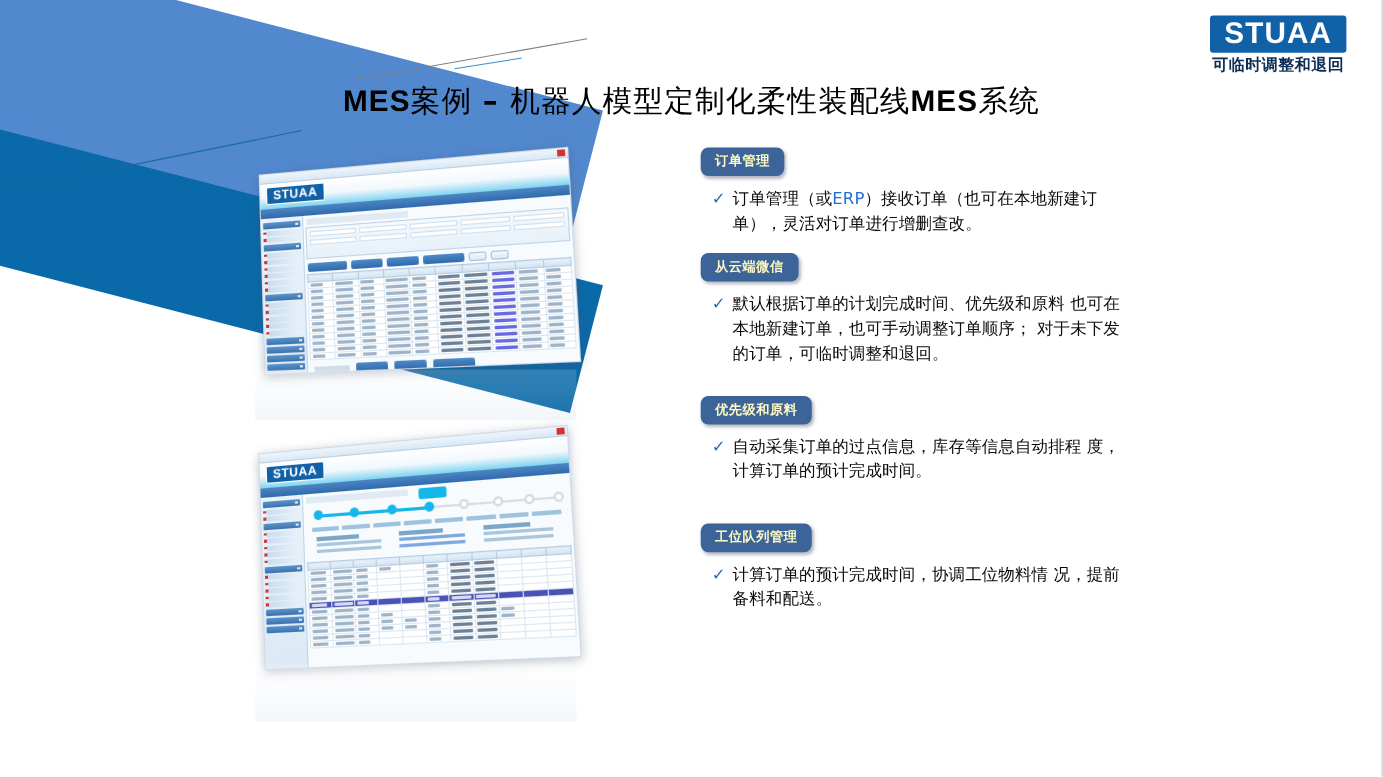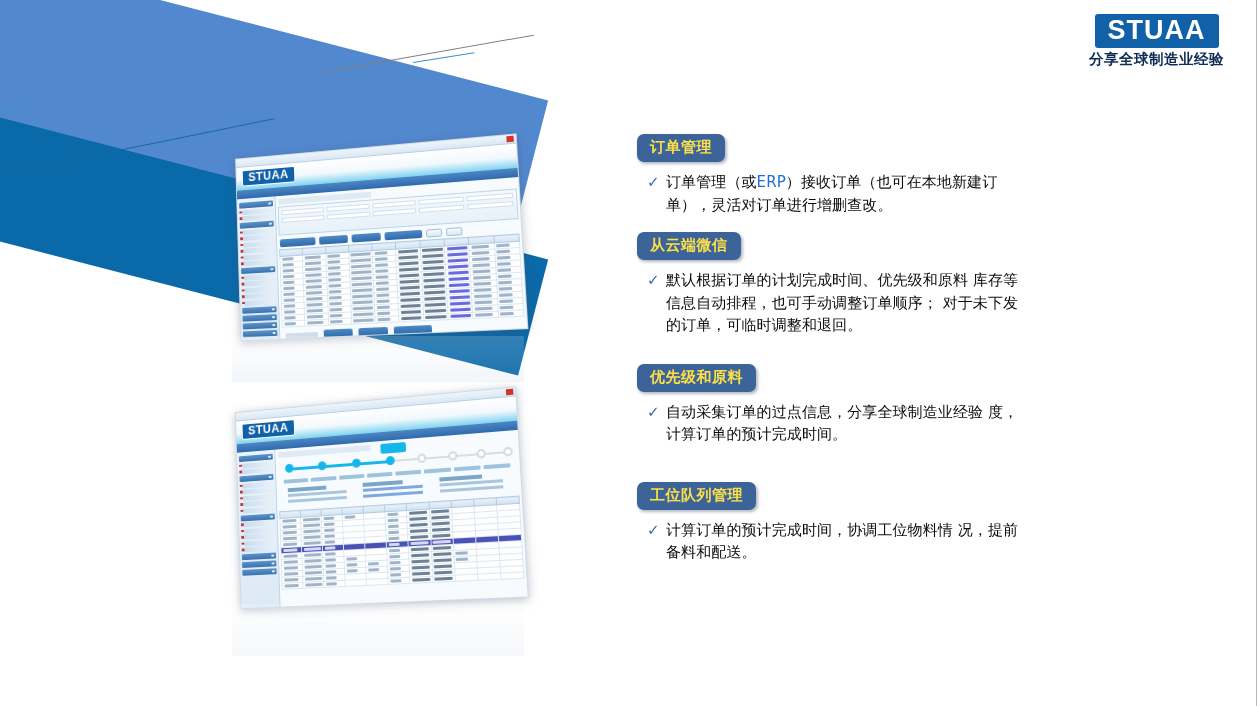--- a/index.html
+++ b/index.html
@@ -108,22 +108,22 @@
   }
   .title .en { font-weight: bold; font-family: "Liberation Sans", sans-serif; }
   .title .cn { font-weight: normal; }
   .title .dash { font-weight: bold; }
 
   
   .content { position: absolute; left: 637px; top: 134px; width: 390px; }
   .badge {
     display: inline-block;
     background: #3c6498;
-    color: #fde047;
-    font-size: 15px;
+    color: #fef9c3;
+    font-size: 12px;
     font-weight: bold;
     padding: 4px 13px 5px 13px;
     border-radius: 7px;
     box-shadow: 1.5px 2px 3px rgba(90,100,120,0.45);
     font-family: "DejaVu Sans", sans-serif;
     letter-spacing: 0.5px;
   }
   .bullet {
     display: flex;
     margin: 9px 0 0 10px;
@@ -312,47 +312,50 @@
   <div class="band band-tl-dark"></div>
   <div class="band band-br-light"></div>
 
   <div class="line line-blue-long"></div>
   <div class="line line-gray"></div>
   <div class="line line-blue-short"></div>
   <div class="line line-blue-tiny"></div>
 
   <div class="logo-wrap">
     <div class="logo-box">STUAA</div>
-    <div class="logo-tag">分享全球制造业经验</div>
+    <div class="logo-tag">可临时调整和退回</div>
   </div>
 
+  <div class="title">
+    <span class="en">MES</span><span class="cn">案例 </span><span class="dash">– </span><span class="cn">机器人模型定制化柔性装配线</span><span class="en">MES</span><span class="cn">系统</span>
+  </div>
 
   <div class="content">
 
     <div class="sec">
       <div class="badge">订单管理</div>
       <div class="bullet">
         <span class="check">✓</span>
         <span class="btext"><span>订单管理（或</span><span class="hl">ERP</span><span>）接收订单（也可在本地新建订单），灵活对订单进行增删查改。</span></span>
       </div>
     </div>
 
     <div class="sec sec-2">
       <div class="badge">从云端微信</div>
       <div class="bullet">
         <span class="check">✓</span>
-        <span class="btext">默认根据订单的计划完成时间、优先级和原料 库存等信息自动排程，也可手动调整订单顺序； 对于未下发的订单，可临时调整和退回。</span>
+        <span class="btext">默认根据订单的计划完成时间、优先级和原料 也可在本地新建订单，也可手动调整订单顺序； 对于未下发的订单，可临时调整和退回。</span>
       </div>
     </div>
 
     <div class="sec sec-3">
       <div class="badge">优先级和原料</div>
       <div class="bullet">
         <span class="check">✓</span>
-        <span class="btext">自动采集订单的过点信息，分享全球制造业经验 度，计算订单的预计完成时间。</span>
+        <span class="btext">自动采集订单的过点信息，库存等信息自动排程 度，计算订单的预计完成时间。</span>
       </div>
     </div>
 
     <div class="sec sec-4">
       <div class="badge">工位队列管理</div>
       <div class="bullet">
         <span class="check">✓</span>
         <span class="btext">计算订单的预计完成时间，协调工位物料情 况，提前备料和配送。</span>
       </div>
     </div>

